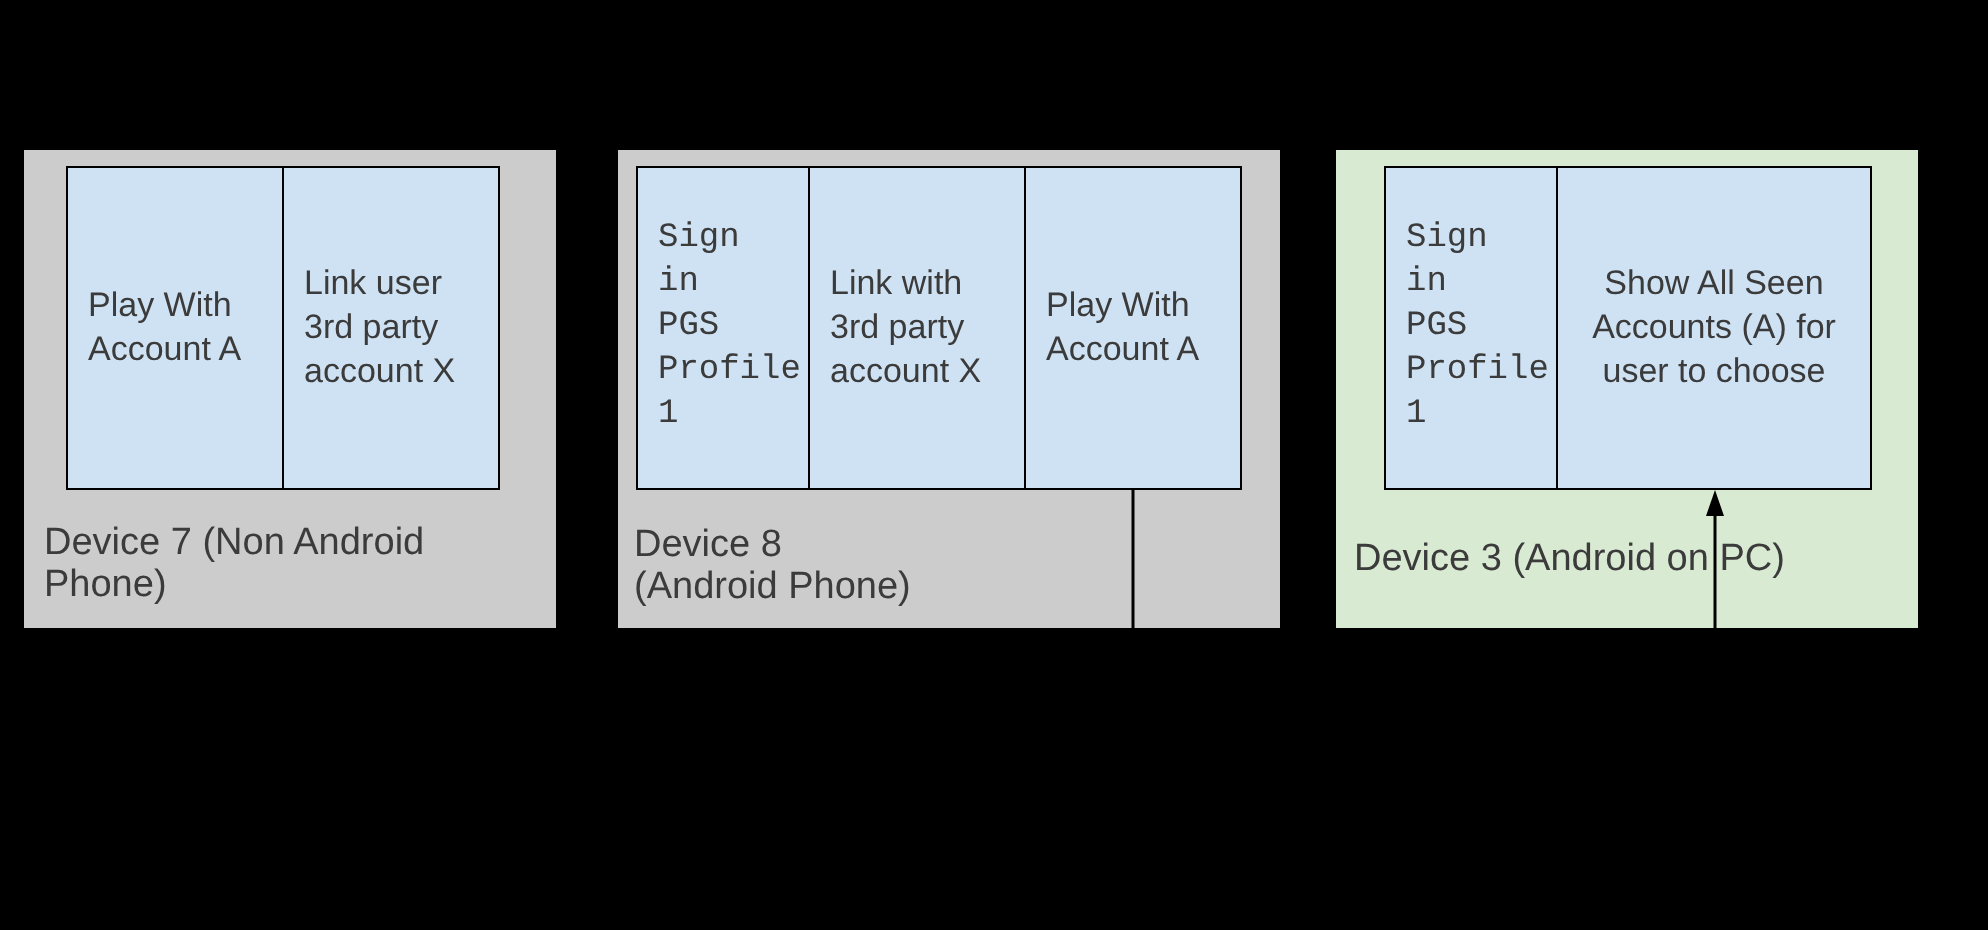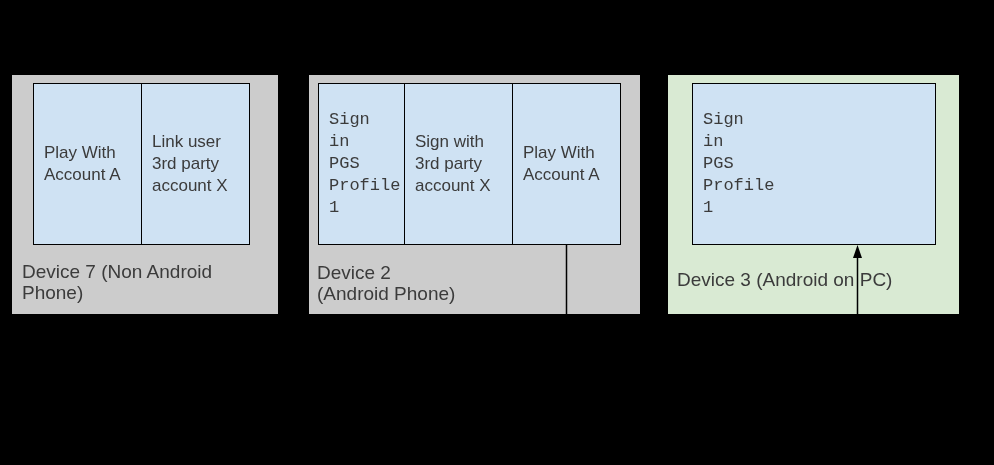--- a/index.html
+++ b/index.html
@@ -70,35 +70,38 @@
 account X</div>
   </div>
   <div class="device-label">Device 7 (Non Android Phone)</div>
 </section>
 
 <section class="device device-gray" id="device-2">
   <div class="steps">
     <div class="step w85">Sign in
 PGS
 Profile 1</div>
-    <div class="step w108">Sign with
+    <div class="step w108">Link with
 3rd party
 account X</div>
     <div class="step grow">Play With
 Account A</div>
   </div>
-  <div class="device-label">Device 2
+  <div class="device-label">Device 8
 (Android Phone)</div>
 </section>
 
 <section class="device device-green" id="device-3">
   <div class="steps">
     <div class="step w85">Sign in
 PGS
 Profile 1</div>
+    <div class="step grow center">Show All Seen
+Accounts (A) for
+user to choose</div>
   </div>
   <div class="device-label">Device 3 (Android on PC)</div>
 </section>
 
 <svg class="connectors" viewBox="0 0 994 465" xmlns="http://www.w3.org/2000/svg">
   <path d="M 566.5 245 L 566.5 430 L 857.5 430 L 857.5 256" fill="none" stroke="#000000" stroke-width="1.5"></path>
   <polygon points="857.5,245 853,258 862,258" fill="#000000"></polygon>
 </svg>
 
 </body></html>

